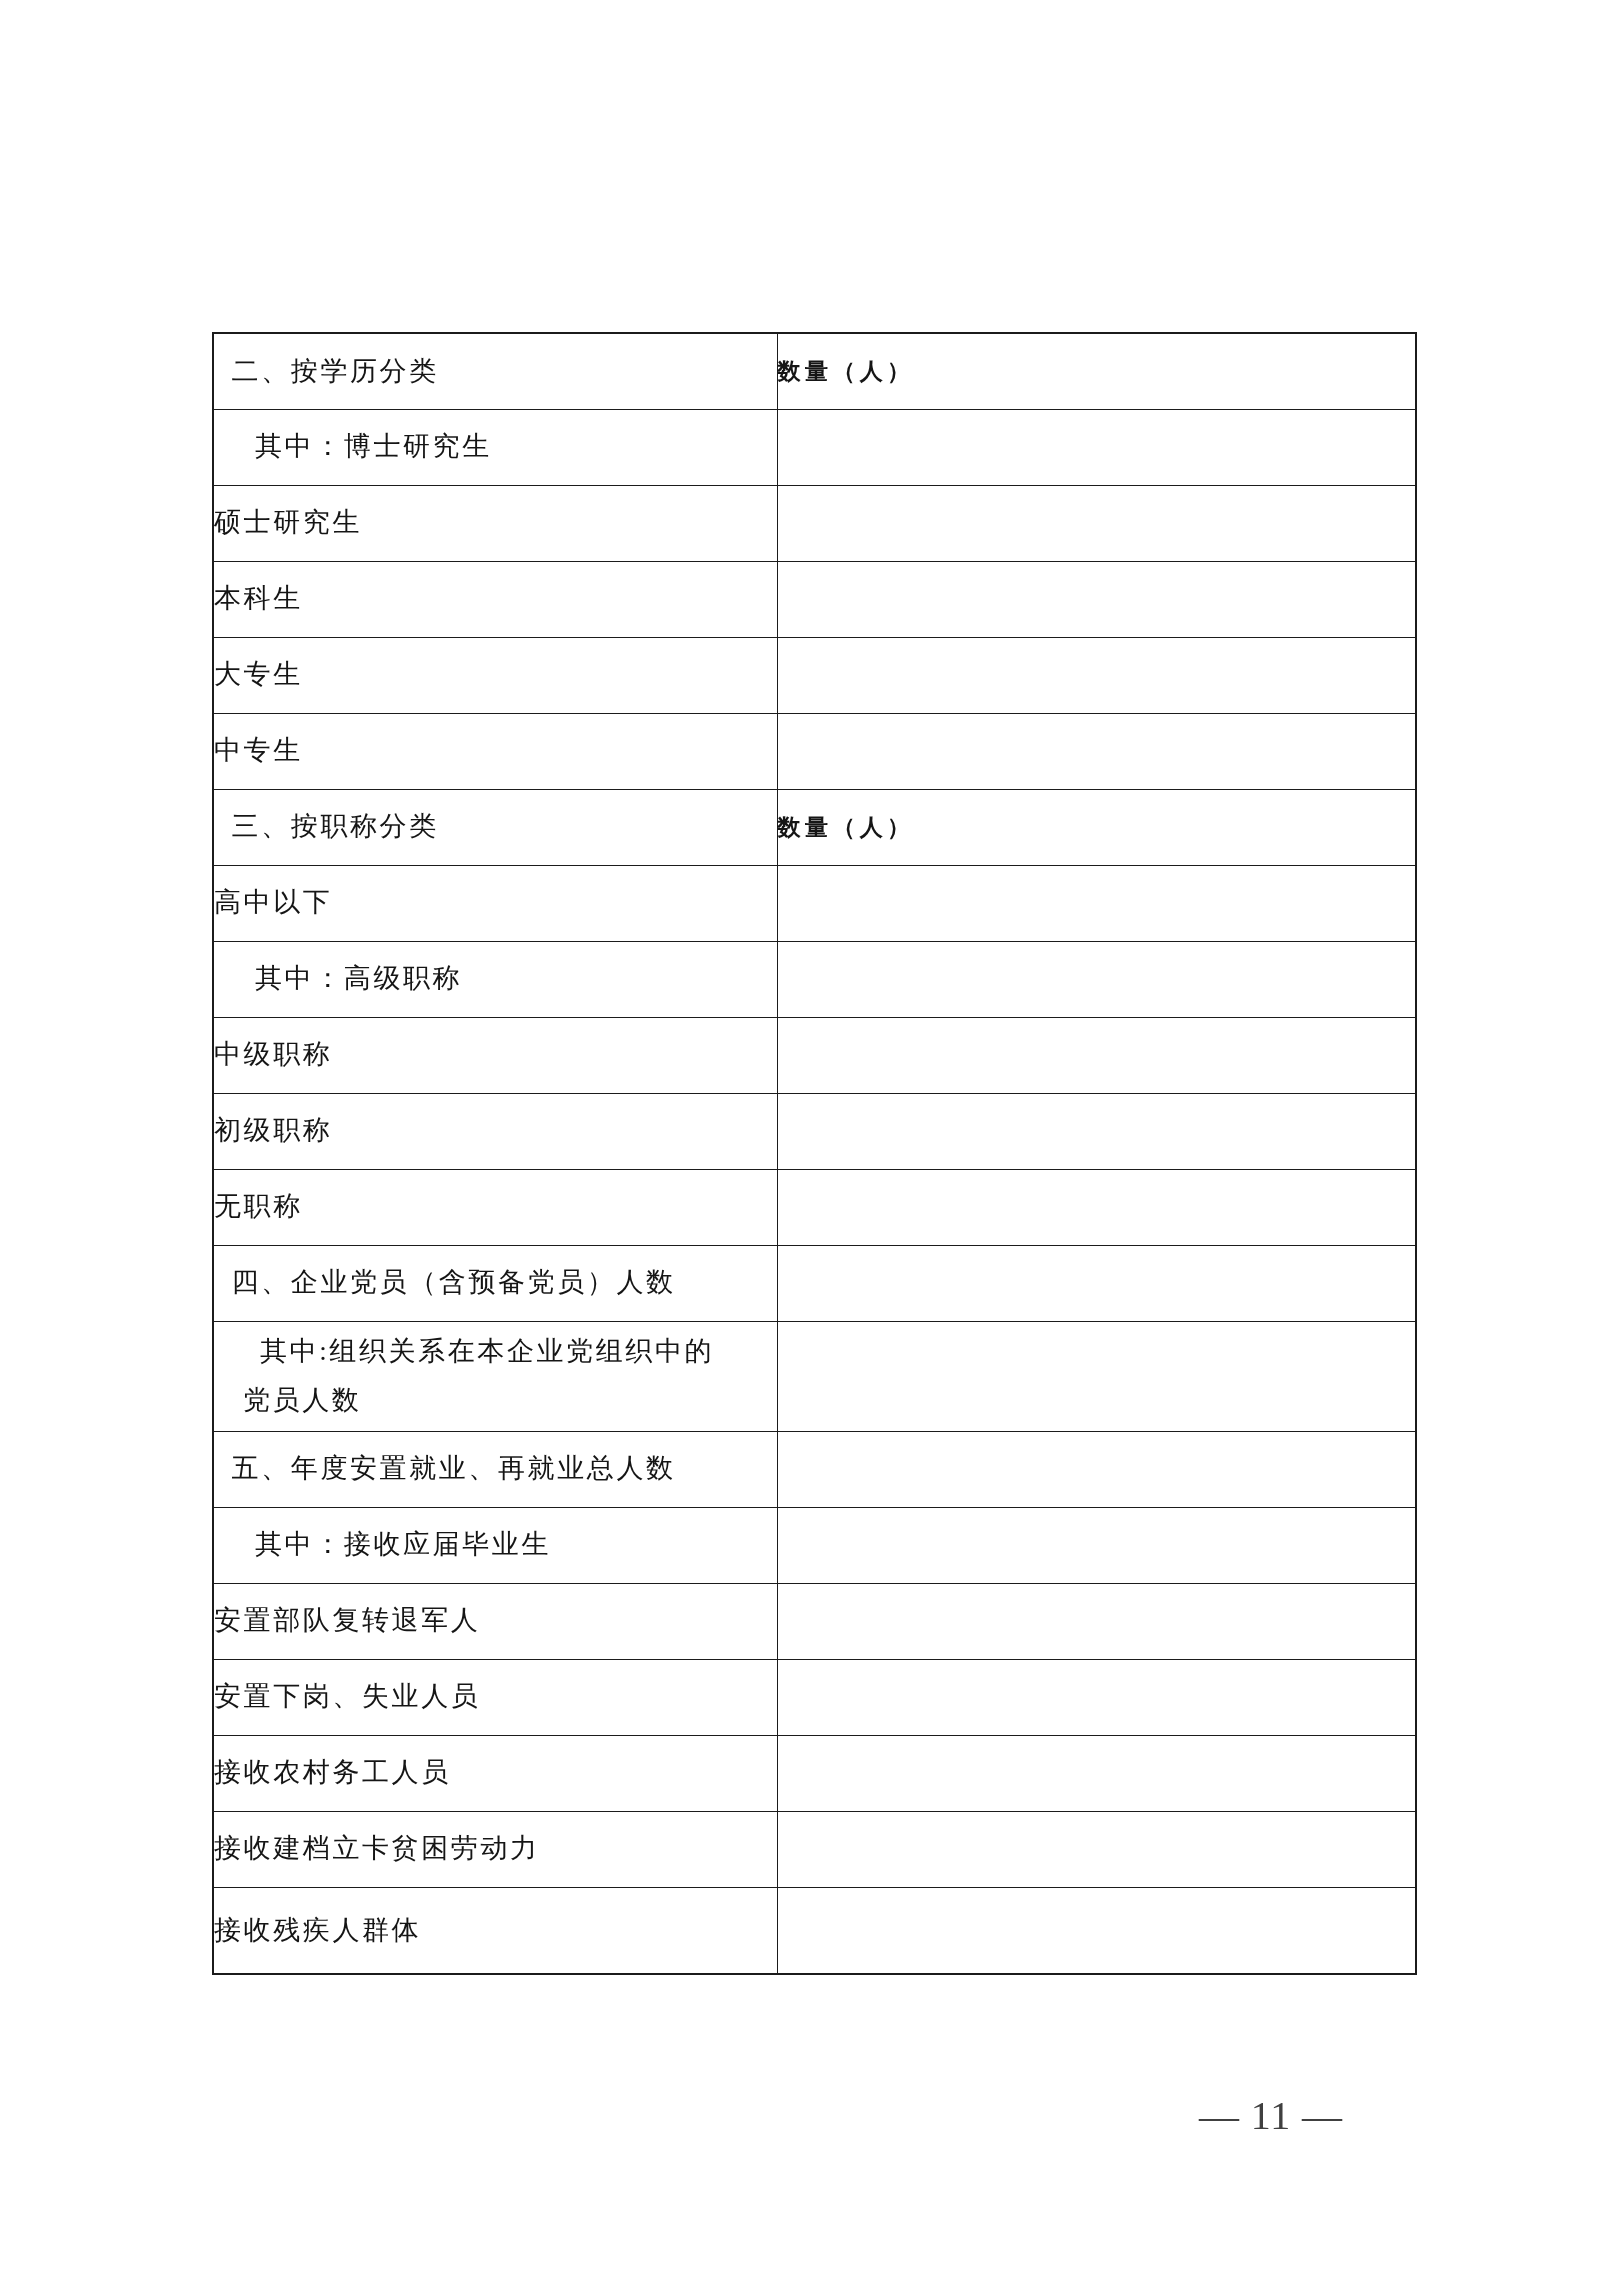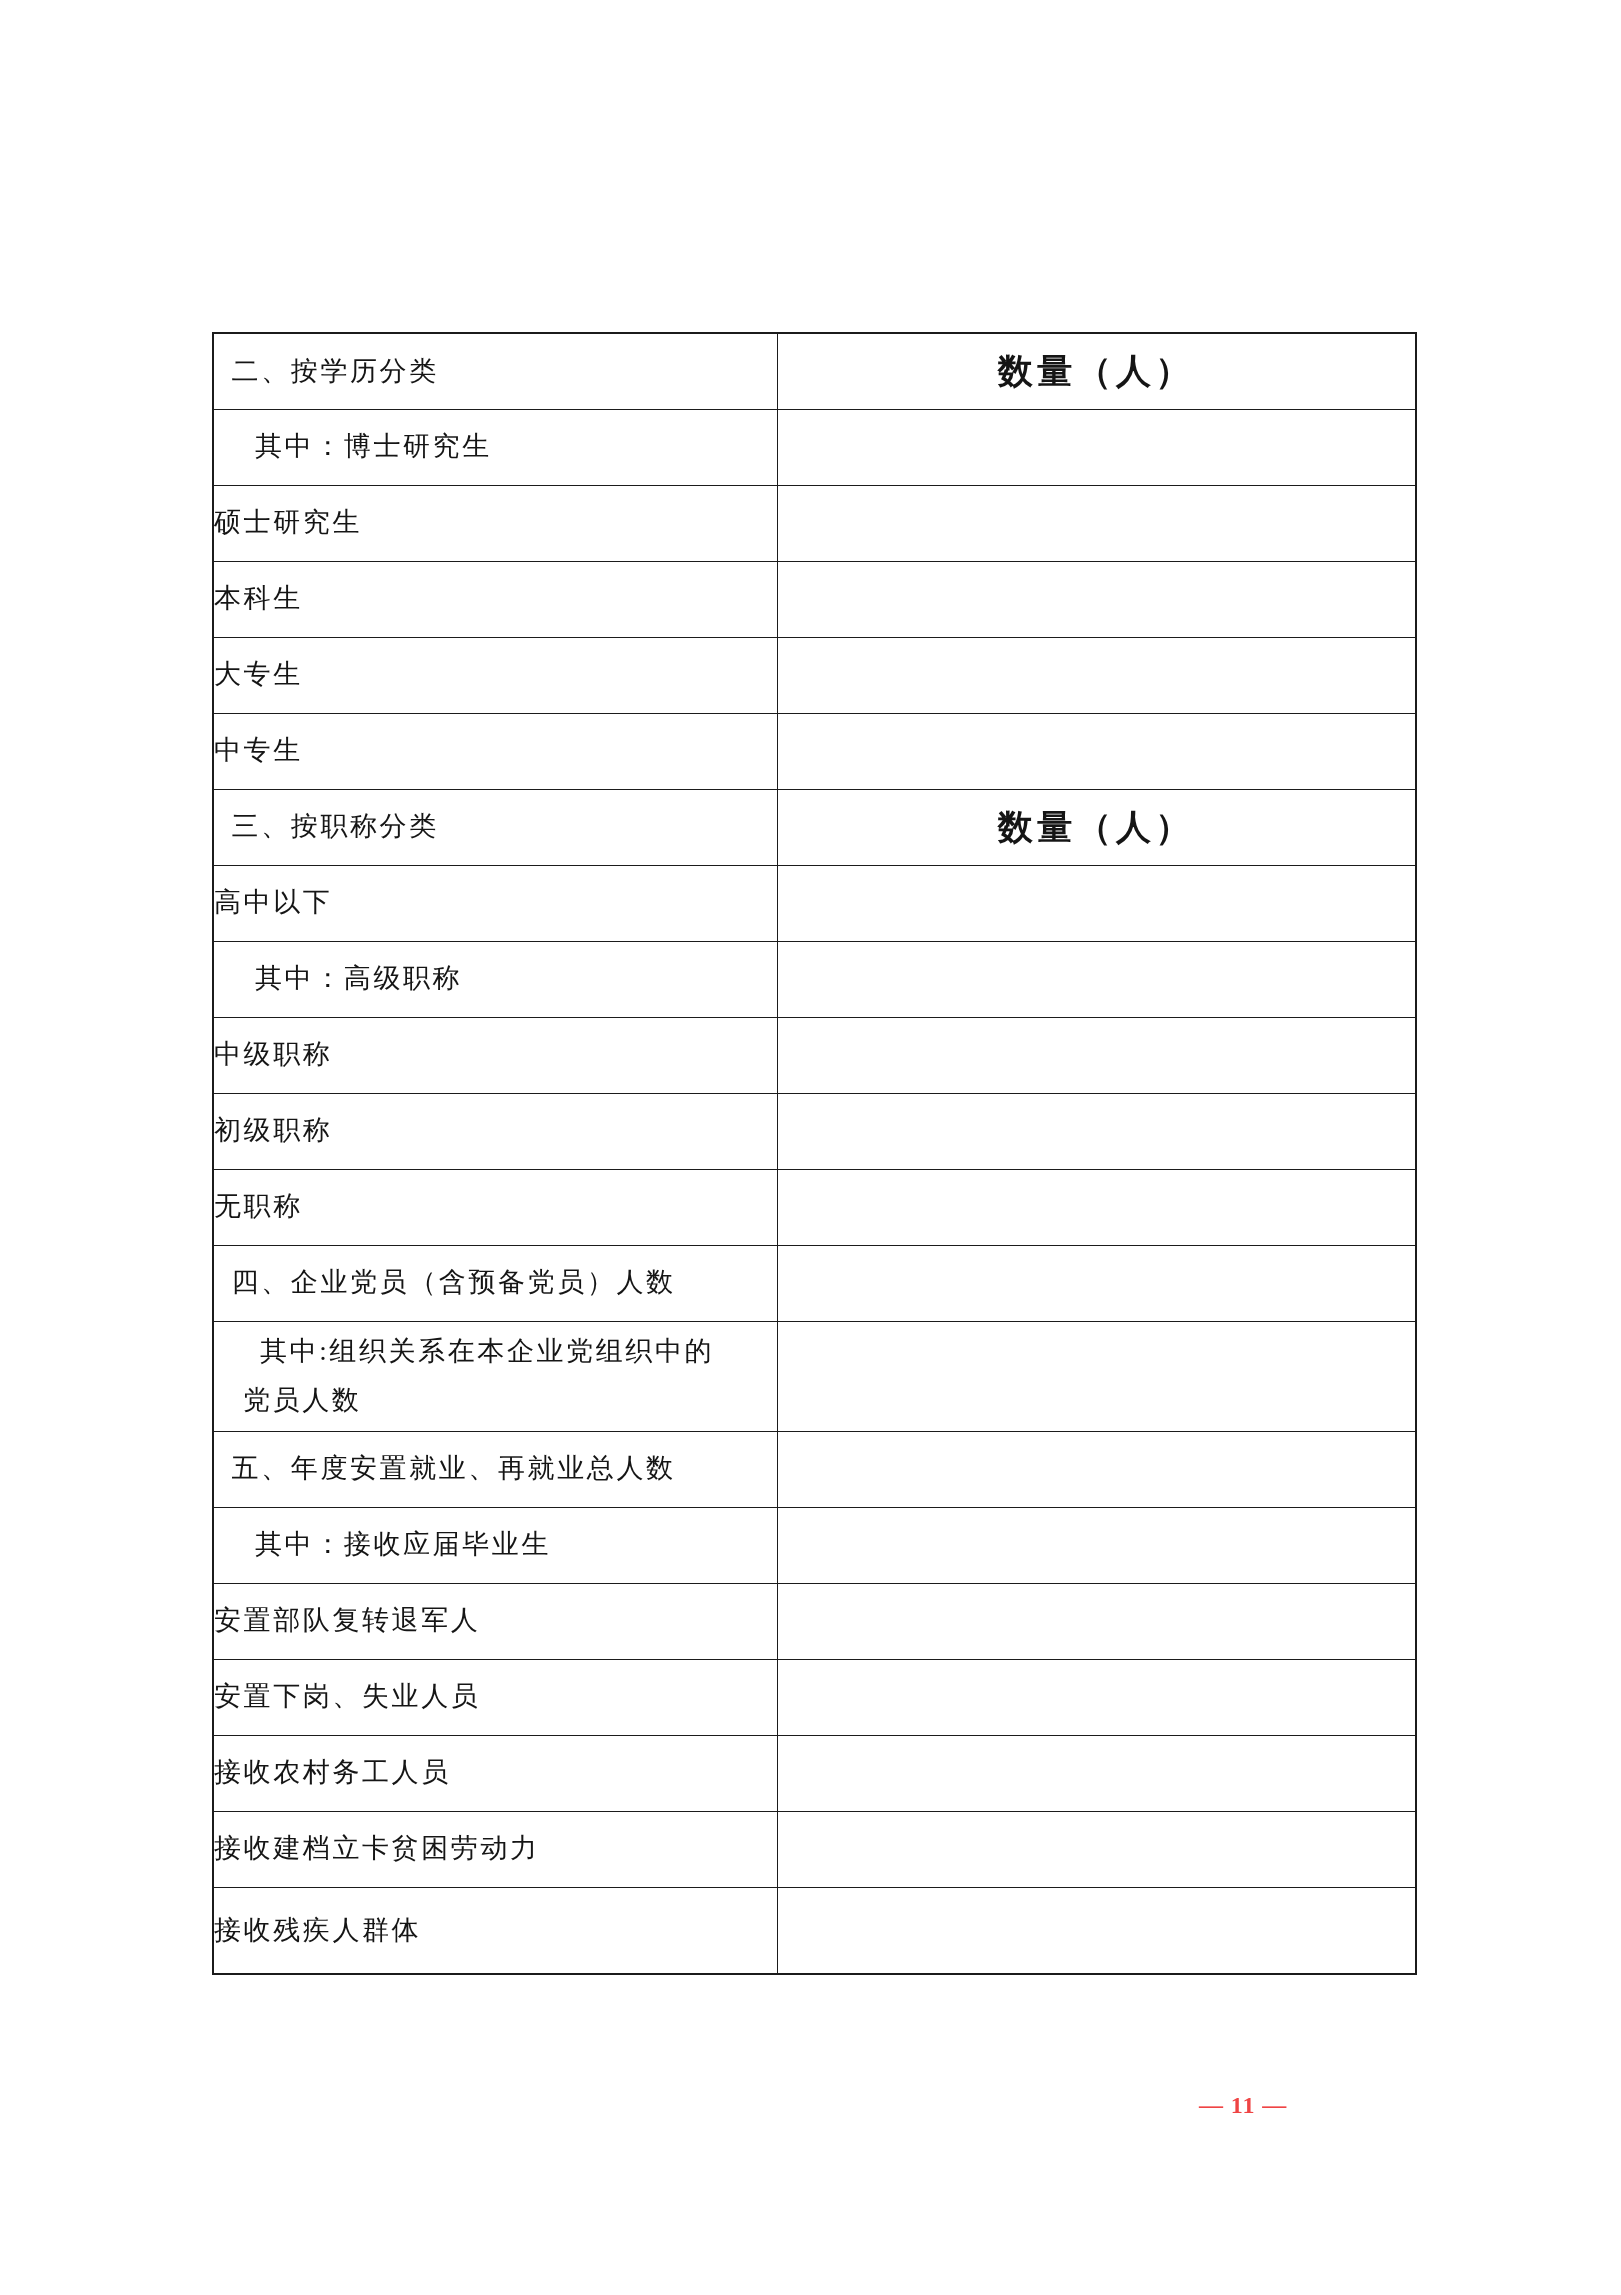--- a/index.html
+++ b/index.html
@@ -44,36 +44,35 @@
   }
   .pad-section { padding-left: 17.6px; }
   .pad-qizhong { padding-left: 41px; }
   .pad-sub     { }
 
   .wrap-line { display: block; font-size: 27px; letter-spacing: 2.6px; line-height: 49px; white-space: nowrap; }
   .wrap-line1 { padding-left: 46px; }
   .wrap-line2 { padding-left: 29px; }
 
   td.qty-header {
-    text-align: center;
+    text-align: left;
     font-weight: bold;
-    font-size: 35px;
+    font-size: 23px;
     letter-spacing: 4.4px;
   }
   td.value-cell { }
 
   .page-number {
     position: absolute;
     left: 1199px;
     top: 2092px;
-    font-size: 24px;
+    font-size: 40px;
     letter-spacing: 0.9px;
     white-space: nowrap;
-    color: #ef4444;
-    font-weight: bold;
+    color: #404040;
   }
 </style>
 </head>
 <body>
 
 <div class="page">
 
   <table class="form-table">
     <colgroup>
       <col style="width:564px">

